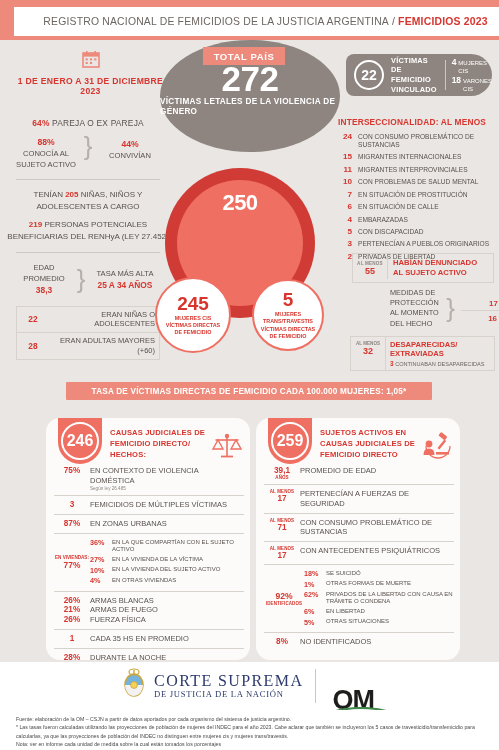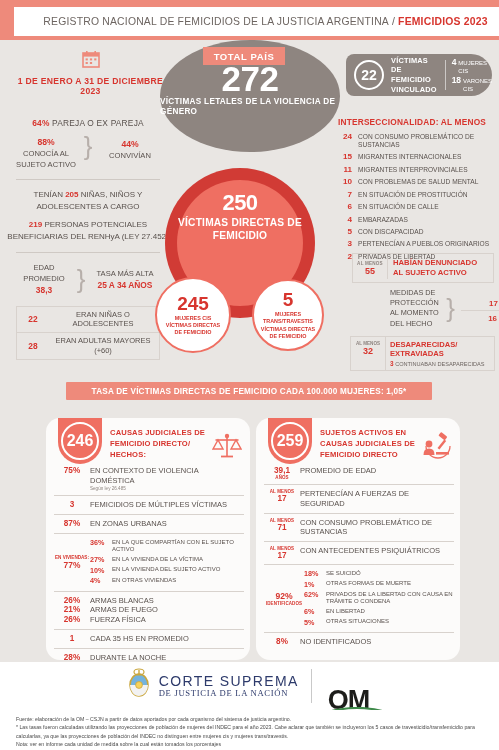--- a/index.html
+++ b/index.html
@@ -74,21 +74,21 @@
   .hr-l{height:1px;background:#cfc9c4;margin:9px 10px;}
   .l-text{font-size:8px;line-height:1.5;}
   .l-text b{color:#d7352e;}
   .edadrow{display:flex;justify-content:center;align-items:center;gap:2px;margin-top:2px;}
   .edadrow .col{font-size:7.6px;line-height:1.45;}
   .edadrow .col b{display:block;color:#d7352e;font-size:8.4px;}
   .mini-table{margin:9px 10px 0 10px;border:1px solid #d8d2cd;}
   .mini-row{display:flex;align-items:center;border-bottom:1px solid #d8d2cd;min-height:23px;}
   .mini-row:last-child{border-bottom:none;}
   .mini-n{width:32px;text-align:center;color:#d7352e;font-weight:bold;font-size:8.4px;}
-  .mini-t{flex:1;text-align:center;font-size:7.5px;line-height:1.3;padding:3px 4px 3px 2px;}
+  .mini-t{flex:1;text-align:right;font-size:7.5px;line-height:1.3;padding:3px 4px 3px 2px;}
 
   
   .c-outer{position:absolute;left:165px;top:168px;width:150px;height:150px;border-radius:50%;background:#d13b35;}
   .c-inner{position:absolute;left:177px;top:180px;width:126px;height:126px;border-radius:50%;background:#ef6f62;}
   .c-text{position:absolute;left:177px;top:192px;width:126px;text-align:center;color:#fff;}
   .c-num{font-size:22px;font-weight:bold;line-height:1;letter-spacing:-.5px;}
   .c-lbl{font-size:10.2px;font-weight:bold;line-height:1.25;margin-top:3px;letter-spacing:.2px;}
 
   .sub-c{position:absolute;border-radius:50%;background:#fff;border:2.5px solid #ef6f62;
          display:flex;flex-direction:column;align-items:center;justify-content:center;text-align:center;}
@@ -180,21 +180,21 @@
   .idblk{display:flex;align-items:center;}
   .id-left{width:40px;text-align:center;}
   .id-left .b{display:block;font-size:8.6px;color:#d7352e;font-weight:bold;}
   .id-left .s{display:block;font-size:4.5px;color:#d7352e;font-weight:bold;letter-spacing:.1px;}
 
   
   .logo-band{position:absolute;left:0;top:662px;width:499px;height:48px;background:#fff;
     display:flex;align-items:center;justify-content:center;}
   .cs-wrap{display:flex;align-items:center;}
   .cs-text{margin-left:7px;color:#2d3a6b;line-height:1.05;}
-  .cs-text .l1{font-size:14px;letter-spacing:1.4px;font-family:Liberation Sans, sans-serif;}
+  .cs-text .l1{font-size:16px;letter-spacing:1.4px;font-family:Liberation Serif, serif;}
   .cs-text .l2{font-size:8.6px;letter-spacing:.7px;font-family:"Liberation Serif",serif;}
   .vline{width:1px;height:34px;background:#c9c9c9;margin:0 12px;}
   .om-wrap{text-align:center;position:relative;margin-top:37px;}
   .om-text{font-size:27px;font-weight:bold;color:#1d1d1b;letter-spacing:-1px;line-height:.85;font-family:"Liberation Sans",sans-serif;}
   .om-sub{font-size:6.4px;color:#1d1d1b;font-family:"Liberation Serif",serif;margin-top:1px;}
   .om-swoosh{position:absolute;left:-2px;top:18px;width:64px;height:9px;}
 
   .foot{position:absolute;left:0;top:710px;width:499px;height:40px;background:#fff;}
   .foot p{margin:0;padding:0 16px;font-size:5.2px;line-height:1.62;color:#4a4a4a;}
   .foot .first{padding-top:5px;}
@@ -296,21 +296,20 @@
         <div class="mini-n">28</div>
         <div class="mini-t">ERAN ADULTAS MAYORES (+60)</div>
       </div>
     </div>
   </div>
 
   <div class="c-outer"></div>
   <div class="c-inner"></div>
   <div class="c-text">
     <div class="c-num">250</div>
-    <div class="c-lbl">VÍCTIMAS DIRECTAS DE FEMICIDIO</div>
   </div>
   <div class="sub-c" id="sc1">
     <div class="n">245</div>
     <div class="t">MUJERES CIS VÍCTIMAS DIRECTAS DE FEMICIDIO</div>
   </div>
   <div class="sub-c" id="sc2">
     <div class="n">5</div>
     <div class="t">MUJERES TRANS/TRAVESTIS VÍCTIMAS DIRECTAS DE FEMICIDIO</div>
   </div>
 

